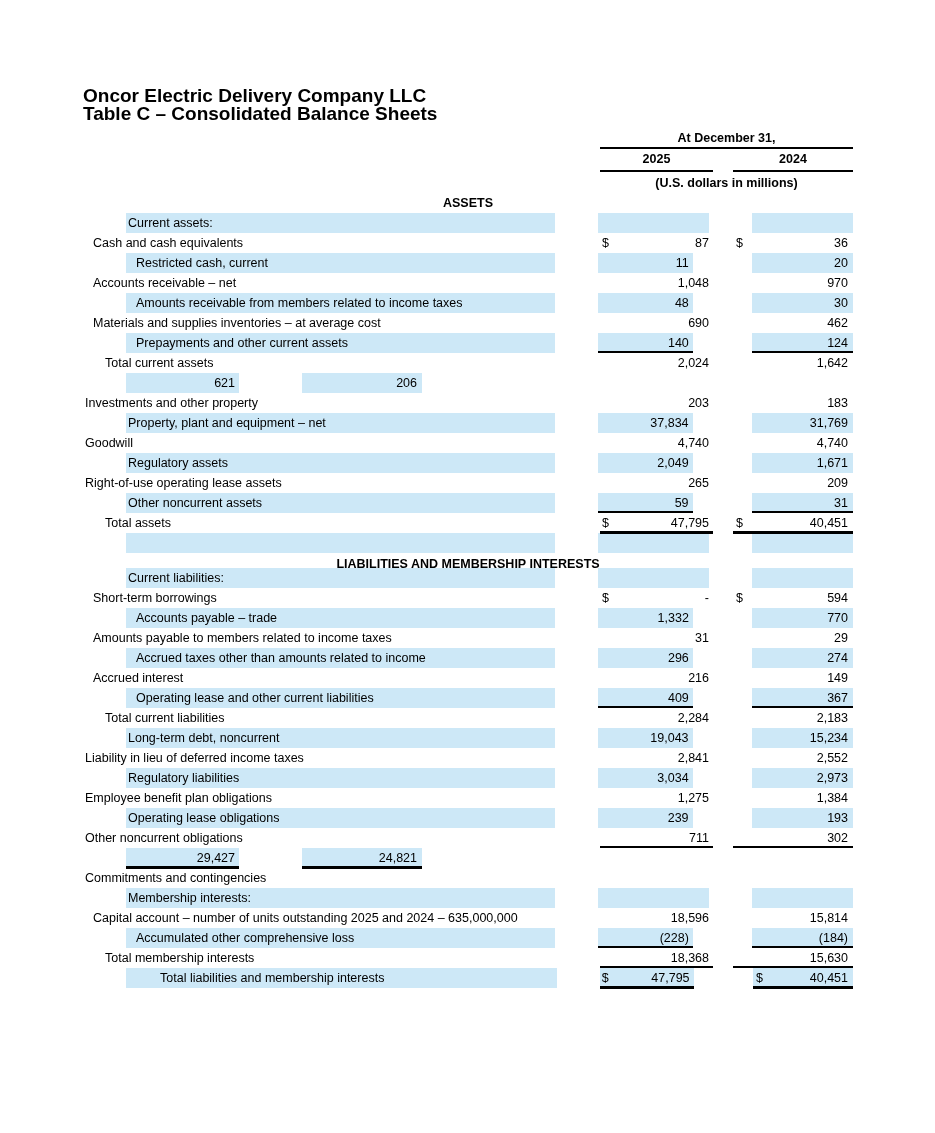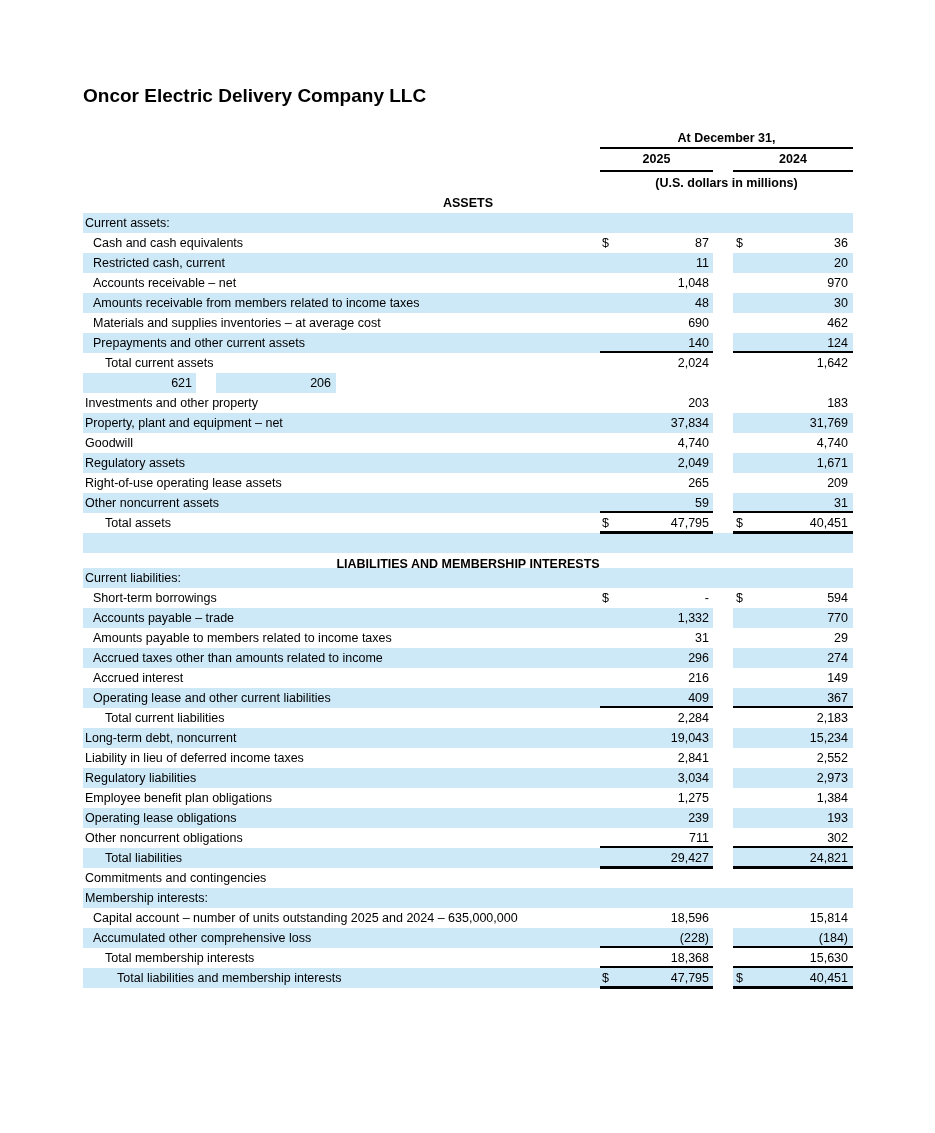--- a/index.html
+++ b/index.html
@@ -45,35 +45,36 @@
   .ind2 { padding-left: 22px; }
   .ind3 { padding-left: 34px; }
 
   .cell { display: flex; justify-content: space-between; height: 20px; }
   .col1 { width: 113px; padding-left: 2px; padding-right: 4px; }
   .gapcol { width: 20px; }
   .col2 { width: 120px; padding-left: 3px; padding-right: 5px; }
   .cell .cur { text-align: left; }
   .cell .val { text-align: right; }
 
-  .row.shaded .label, .row.shaded .col1, .row.shaded .col2 { background: var(--shade); }
+  .row.shaded .label, .row.shaded .col1, .row.shaded .col2 { background: var(--shade); margin-left: 43px; }
   .row.shaded.full .gapcol { background: var(--shade); }
 
   .row.u-single .col1, .row.u-single .col2 { border-bottom: 2px solid #000; }
   .row.u-double .col1, .row.u-double .col2 { border-bottom: 2px solid #000; position: relative; }
   .row.u-double .col1::after, .row.u-double .col2::after {
     content: ""; position: absolute; left: 0; right: 0; bottom: -3px;
     height: 1px; background: #000;
   }
 </style>
 </head>
 <body>
 
 <div class="title-block">
   <div>Oncor Electric Delivery Company LLC</div>
+  <div>Table C – Consolidated Balance Sheets</div>
 </div>
 
 <div class="fin-table">
   <div class="header-area">
     <div class="date-row">At December 31,</div>
     <div class="year-row">
       <div class="year-cell1">2025</div>
       <div class="year-gap"></div>
       <div class="year-cell2">2024</div>
     </div>
@@ -447,21 +448,20 @@
           <span class="cur"></span>
           <span class="val">711</span>
         </div>
         <div class="gapcol"></div>
         <div class="cell col2">
           <span class="cur"></span>
           <span class="val">302</span>
         </div>
       </div>
       <div class="row shaded u-double">
-        <div class="label ind2">Total liabilities</div>
         <div class="cell col1">
           <span class="cur"></span>
           <span class="val">29,427</span>
         </div>
         <div class="gapcol"></div>
         <div class="cell col2">
           <span class="cur"></span>
           <span class="val">24,821</span>
         </div>
       </div>

